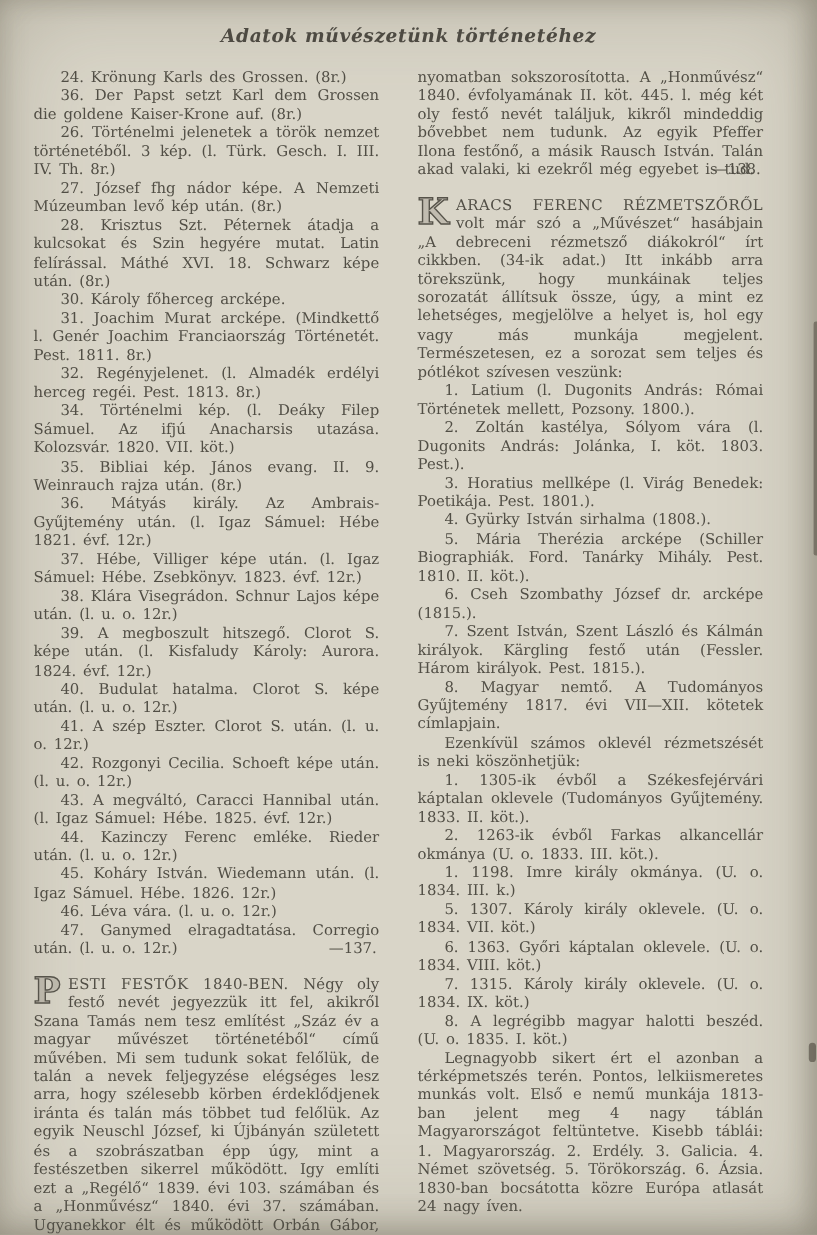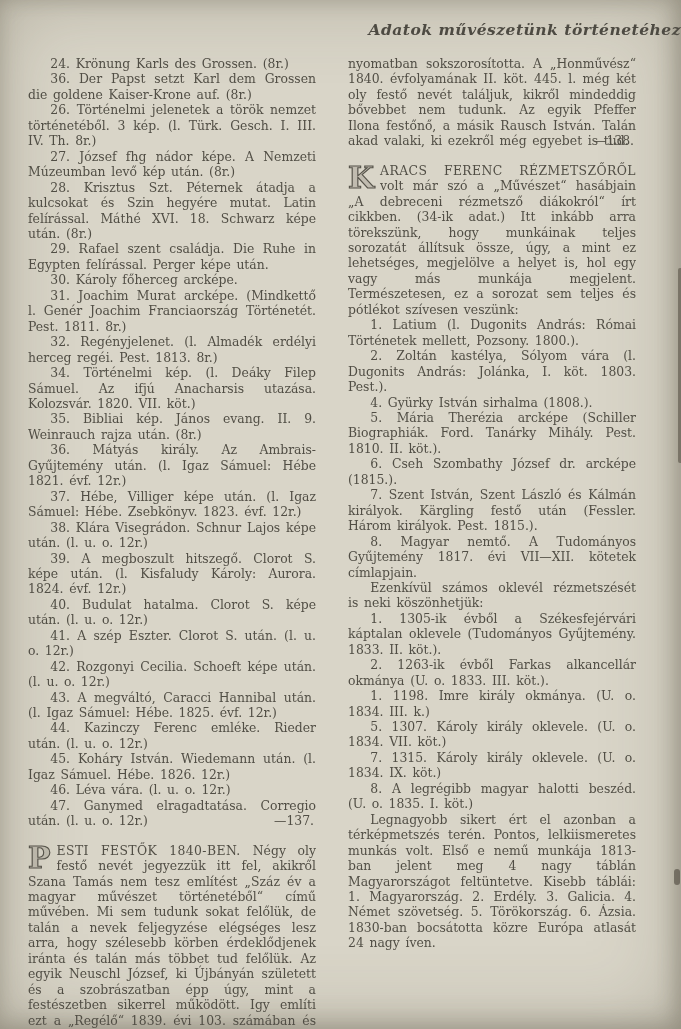--- a/index.html
+++ b/index.html
@@ -4,21 +4,21 @@
 <style>
   html,body{margin:0;padding:0;background:#b8b4a6;}
   .page{
     width:681px;height:1029px;position:relative;overflow:hidden;
     background:#d9d5c8;
     box-shadow:inset 0 0 80px rgba(95,88,70,.30), inset -7px 0 20px rgba(70,62,48,.22), inset 0 -10px 25px rgba(80,72,55,.18);
     font-family:"DejaVu Serif", serif;
     color:#514e45;
   }
   .header{
-    text-align:right;font-style:italic;font-weight:bold;
+    text-align:center;font-style:italic;font-weight:bold;
     font-size:15.5px;padding-top:20px;letter-spacing:.5px;color:#4d4a42;
   }
   .cols{display:flex;gap:32px;padding:17px 45px 0 28px;}
   .col{width:288px;font-size:12.4px;line-height:15.45px;text-align:justify;word-spacing:.14em;}
   .col p{margin:0;}
   .entry{text-indent:1.8em;position:relative;}
   .para{position:relative;}
   .para.ind{text-indent:1.8em;}
   .section{margin-top:14px !important;position:relative;}
   .dropcap{
@@ -37,21 +37,20 @@
 
 <div class="page">
   <div class="header">Adatok művészetünk történetéhez</div>
   <div class="cols">
     <div class="col">
         <p class="entry">24. Krönung Karls des Grossen. (8r.)</p>
         <p class="entry">36. Der Papst setzt Karl dem Grossen die goldene Kaiser-Krone auf. (8r.)</p>
         <p class="entry">26. Történelmi jelenetek a török nemzet történetéből. 3 kép. (l. Türk. Gesch. I. III. IV. Th. 8r.)</p>
         <p class="entry">27. József fhg nádor képe. A Nemzeti Múzeumban levő kép után. (8r.)</p>
         <p class="entry">28. Krisztus Szt. Péternek átadja a kulcsokat és Szin hegyére mutat. Latin felírással. Máthé XVI. 18. Schwarz képe után. (8r.)</p>
-        <p class="entry">29. Rafael szent családja. Die Ruhe in Egypten felírással. Perger képe után.</p>
         <p class="entry">30. Károly főherceg arcképe.</p>
         <p class="entry">31. Joachim Murat arcképe. (Mindkettő l. Genér Joachim Franciaország Történetét. Pest. 1811. 8r.)</p>
         <p class="entry">32. Regényjelenet. (l. Almadék erdélyi herceg regéi. Pest. 1813. 8r.)</p>
         <p class="entry">34. Történelmi kép. (l. Deáky Filep Sámuel. Az ifjú Anacharsis utazása. Kolozsvár. 1820. VII. köt.)</p>
         <p class="entry">35. Bibliai kép. János evang. II. 9. Weinrauch rajza után. (8r.)</p>
         <p class="entry">36. Mátyás király. Az Ambrais-Gyűjtemény után. (l. Igaz Sámuel: Hébe 1821. évf. 12r.)</p>
         <p class="entry">37. Hébe, Villiger képe után. (l. Igaz Sámuel: Hébe. Zsebkönyv. 1823. évf. 12r.)</p>
         <p class="entry">38. Klára Visegrádon. Schnur Lajos képe után. (l. u. o. 12r.)</p>
         <p class="entry">39. A megboszult hitszegő. Clorot S. képe után. (l. Kisfaludy Károly: Aurora. 1824. évf. 12r.)</p>
         <p class="entry">40. Budulat hatalma. Clorot S. képe után. (l. u. o. 12r.)</p>
@@ -62,30 +61,32 @@
         <p class="entry">45. Koháry István. Wiedemann után. (l. Igaz Sámuel. Hébe. 1826. 12r.)</p>
         <p class="entry">46. Léva vára. (l. u. o. 12r.)</p>
         <p class="entry">47. Ganymed elragadtatása. Corregio után. (l. u. o. 12r.)<span class="sig">—137.</span></p>
         <p class="section"><span class="dropcap">P</span><span class="lead">ESTI FESTŐK 1840-BEN. </span>Négy oly festő nevét jegyezzük itt fel, akikről Szana Tamás nem tesz említést „Száz év a magyar művészet történetéből“ című művében. Mi sem tudunk sokat felőlük, de talán a nevek feljegyzése elégséges lesz arra, hogy szélesebb körben érdeklődjenek iránta és talán más többet tud felőlük. Az egyik Neuschl József, ki Újbányán született és a szobrászatban épp úgy, mint a festészetben sikerrel működött. Igy említi ezt a „Regélő“ 1839. évi 103. számában és a „Honművész“ 1840. évi 37. számában. Ugyanekkor élt és működött Orbán Gábor, ki a pozsonymegyei farkasvölgy várát festette és kő-</p>
       </div>
     <div class="col">
         <p class="para">nyomatban sokszorosította. A „Honművész“ 1840. évfolyamának II. köt. 445. l. még két oly festő nevét találjuk, kikről mindeddig bővebbet nem tudunk. Az egyik Pfeffer Ilona festőnő, a másik Rausch István. Talán akad valaki, ki ezekről még egyebet is tud.<span class="sig">—138.</span></p>
         <p class="section"><span class="dropcap">K</span><span class="lead">ARACS FERENC RÉZMETSZŐRŐL </span>volt már szó a „Művészet“ hasábjain „A debreceni rézmetsző diákokról“ írt cikkben. (34-ik adat.) Itt inkább arra törekszünk, hogy munkáinak teljes sorozatát állítsuk össze, úgy, a mint ez lehetséges, megjelölve a helyet is, hol egy vagy más munkája megjelent. Természetesen, ez a sorozat sem teljes és pótlékot szívesen veszünk:</p>
         <p class="entry">1. Latium (l. Dugonits András: Római Történetek mellett, Pozsony. 1800.).</p>
         <p class="entry">2. Zoltán kastélya, Sólyom vára (l. Dugonits András: Jolánka, I. köt. 1803. Pest.).</p>
+        <p class="entry">3. Horatius mellképe (l. Virág Benedek: Poetikája. Pest. 1801.).</p>
         <p class="entry">4. Gyürky István sirhalma (1808.).</p>
         <p class="entry">5. Mária Therézia arcképe (Schiller Biographiák. Ford. Tanárky Mihály. Pest. 1810. II. köt.).</p>
         <p class="entry">6. Cseh Szombathy József dr. arcképe (1815.).</p>
         <p class="entry">7. Szent István, Szent László és Kálmán királyok. Kärgling festő után (Fessler. Három királyok. Pest. 1815.).</p>
         <p class="entry">8. Magyar nemtő. A Tudományos Gyűjtemény 1817. évi VII—XII. kötetek címlapjain.</p>
         <p class="para ind">Ezenkívül számos oklevél rézmetszését is neki köszönhetjük:</p>
         <p class="entry">1. 1305-ik évből a Székesfejérvári káptalan oklevele (Tudományos Gyűjtemény. 1833. II. köt.).</p>
         <p class="entry">2. 1263-ik évből Farkas alkancellár okmánya (U. o. 1833. III. köt.).</p>
         <p class="entry">1. 1198. Imre király okmánya. (U. o. 1834. III. k.)</p>
         <p class="entry">5. 1307. Károly király oklevele. (U. o. 1834. VII. köt.)</p>
+        <p class="entry">6. 1363. Győri káptalan oklevele. (U. o. 1834. VIII. köt.)</p>
         <p class="entry">7. 1315. Károly király oklevele. (U. o. 1834. IX. köt.)</p>
         <p class="entry">8. A legrégibb magyar halotti beszéd. (U. o. 1835. I. köt.)</p>
         <p class="para ind">Legnagyobb sikert ért el azonban a térképmetszés terén. Pontos, lelkiismeretes munkás volt. Első e nemű munkája 1813-ban jelent meg 4 nagy táblán Magyarországot feltüntetve. Kisebb táblái: 1. Magyarország. 2. Erdély. 3. Galicia. 4. Német szövetség. 5. Törökország. 6. Ázsia. 1830-ban bocsátotta közre Európa atlasát 24 nagy íven.</p>
       </div>
   </div>
 
   <div class="artifact a1"></div>
   <div class="artifact a2"></div>
 </div>
 

